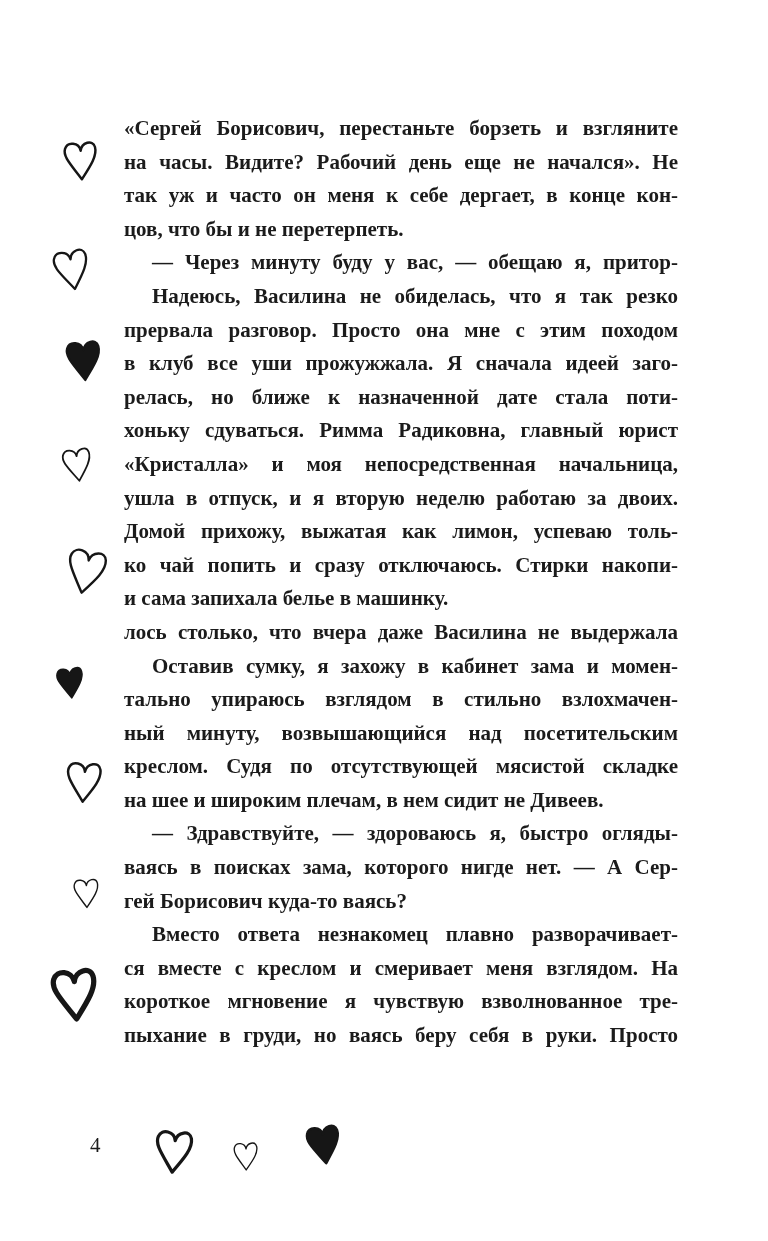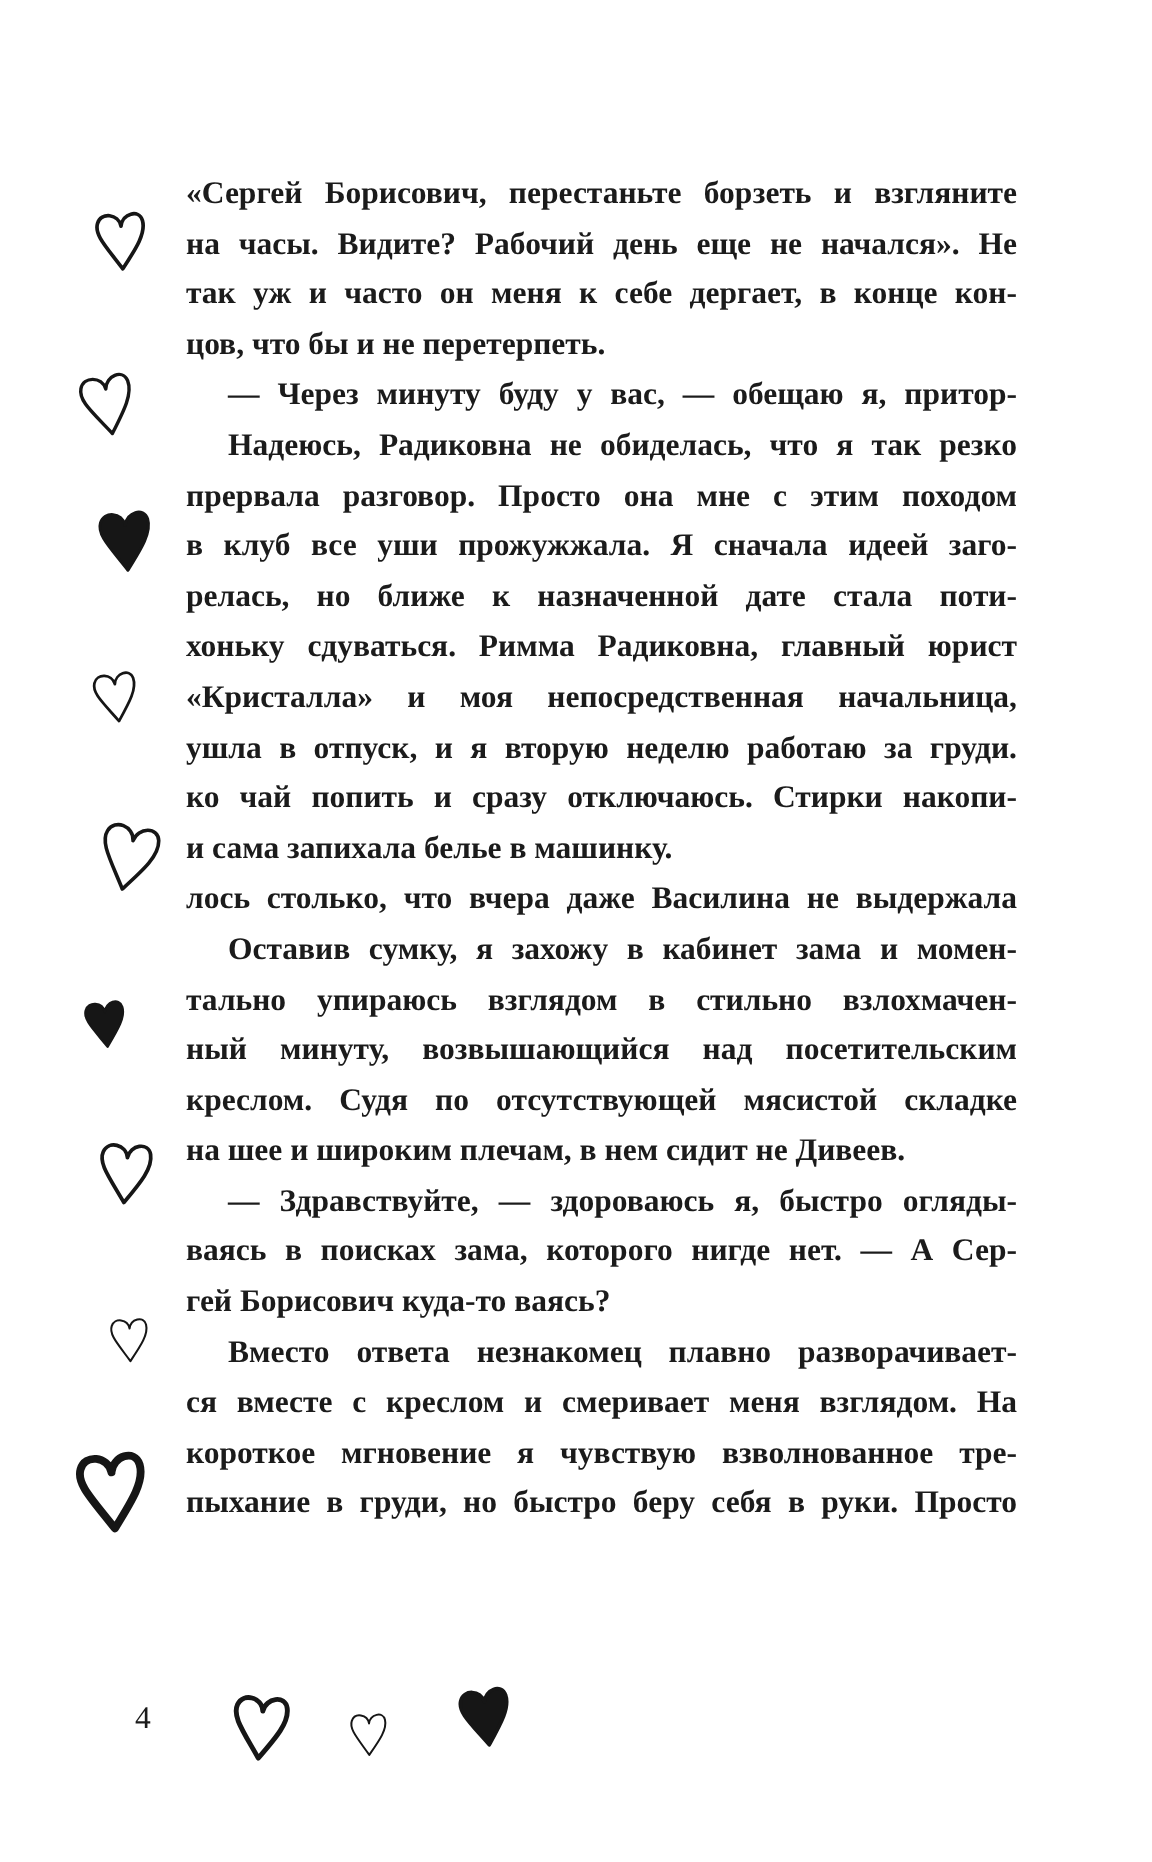--- a/index.html
+++ b/index.html
@@ -46,42 +46,43 @@
 </svg>
 
 <div class="page">
 
   <div class="text-block">
       <div class="line">«Сергей Борисович, перестаньте борзеть и взгляните</div>
       <div class="line">на часы. Видите? Рабочий день еще не начался». Не</div>
       <div class="line">так уж и часто он меня к себе дергает, в конце кон-</div>
       <div class="line pend">цов, что бы и не перетерпеть.</div>
       <div class="line pstart">— Через минуту буду у вас, — обещаю я, притор-</div>
-      <div class="line pstart">Надеюсь, Радиковна не обиделась, что я так резко</div>
+      <div class="line pstart">Надеюсь, Василина не обиделась, что я так резко</div>
       <div class="line">прервала разговор. Просто она мне с этим походом</div>
       <div class="line">в клуб все уши прожужжала. Я сначала идеей заго-</div>
       <div class="line">релась, но ближе к назначенной дате стала поти-</div>
       <div class="line">хоньку сдуваться. Римма Радиковна, главный юрист</div>
       <div class="line">«Кристалла» и моя непосредственная начальница,</div>
-      <div class="line">ушла в отпуск, и я вторую неделю работаю за груди.</div>
+      <div class="line">ушла в отпуск, и я вторую неделю работаю за двоих.</div>
+      <div class="line">Домой прихожу, выжатая как лимон, успеваю толь-</div>
       <div class="line">ко чай попить и сразу отключаюсь. Стирки накопи-</div>
       <div class="line pend">и сама запихала белье в машинку.</div>
       <div class="line">лось столько, что вчера даже Василина не выдержала</div>
       <div class="line pstart">Оставив сумку, я захожу в кабинет зама и момен-</div>
       <div class="line">тально упираюсь взглядом в стильно взлохмачен-</div>
       <div class="line">ный минуту, возвышающийся над посетительским</div>
       <div class="line">креслом. Судя по отсутствующей мясистой складке</div>
       <div class="line pend">на шее и широким плечам, в нем сидит не Дивеев.</div>
       <div class="line pstart">— Здравствуйте, — здороваюсь я, быстро огляды-</div>
       <div class="line">ваясь в поисках зама, которого нигде нет. — А Сер-</div>
       <div class="line pend">гей Борисович куда-то ваясь?</div>
       <div class="line pstart">Вместо ответа незнакомец плавно разворачивает-</div>
       <div class="line">ся вместе с креслом и смеривает меня взглядом. На</div>
       <div class="line">короткое мгновение я чувствую взволнованное тре-</div>
-      <div class="line">пыхание в груди, но быстро беру себя в руки. Просто</div>
+      <div class="line">пыхание в груди, но ваясь беру себя в руки. Просто</div>
     </div>
 
   <svg class="heart" style="left:62px;top:136px;width:38px;height:50px;transform:rotate(-4deg)" viewBox="0 0 40 48">
       <use href="#heartPath" fill="none" stroke="#161616" stroke-width="2.6" stroke-linecap="round" stroke-linejoin="round"></use>
     </svg>
   <svg class="heart" style="left:52px;top:243px;width:40px;height:54px;transform:rotate(-10deg)" viewBox="0 0 40 48">
       <use href="#heartPath" fill="none" stroke="#161616" stroke-width="2.3" stroke-linecap="round" stroke-linejoin="round"></use>
     </svg>
   <svg class="heart" style="left:64px;top:336px;width:40px;height:50px;transform:rotate(-5deg)" viewBox="0 0 40 48">
       <use href="#heartPath" fill="#161616" stroke="#161616" stroke-width="2" stroke-linecap="round" stroke-linejoin="round"></use>

